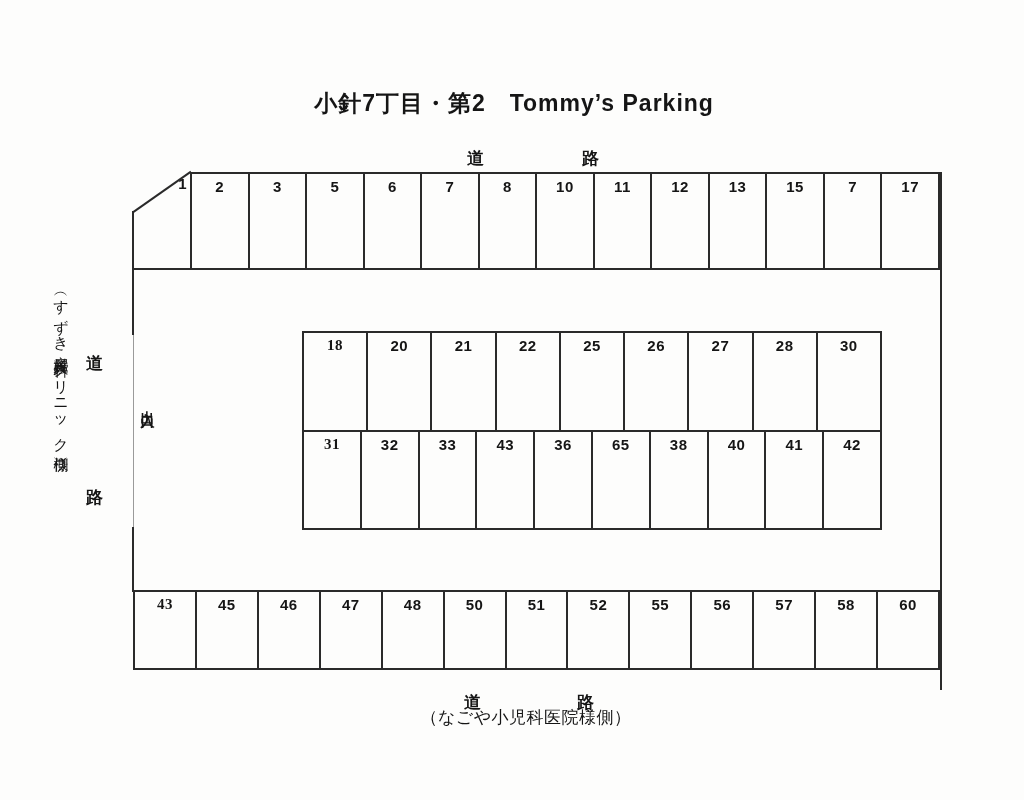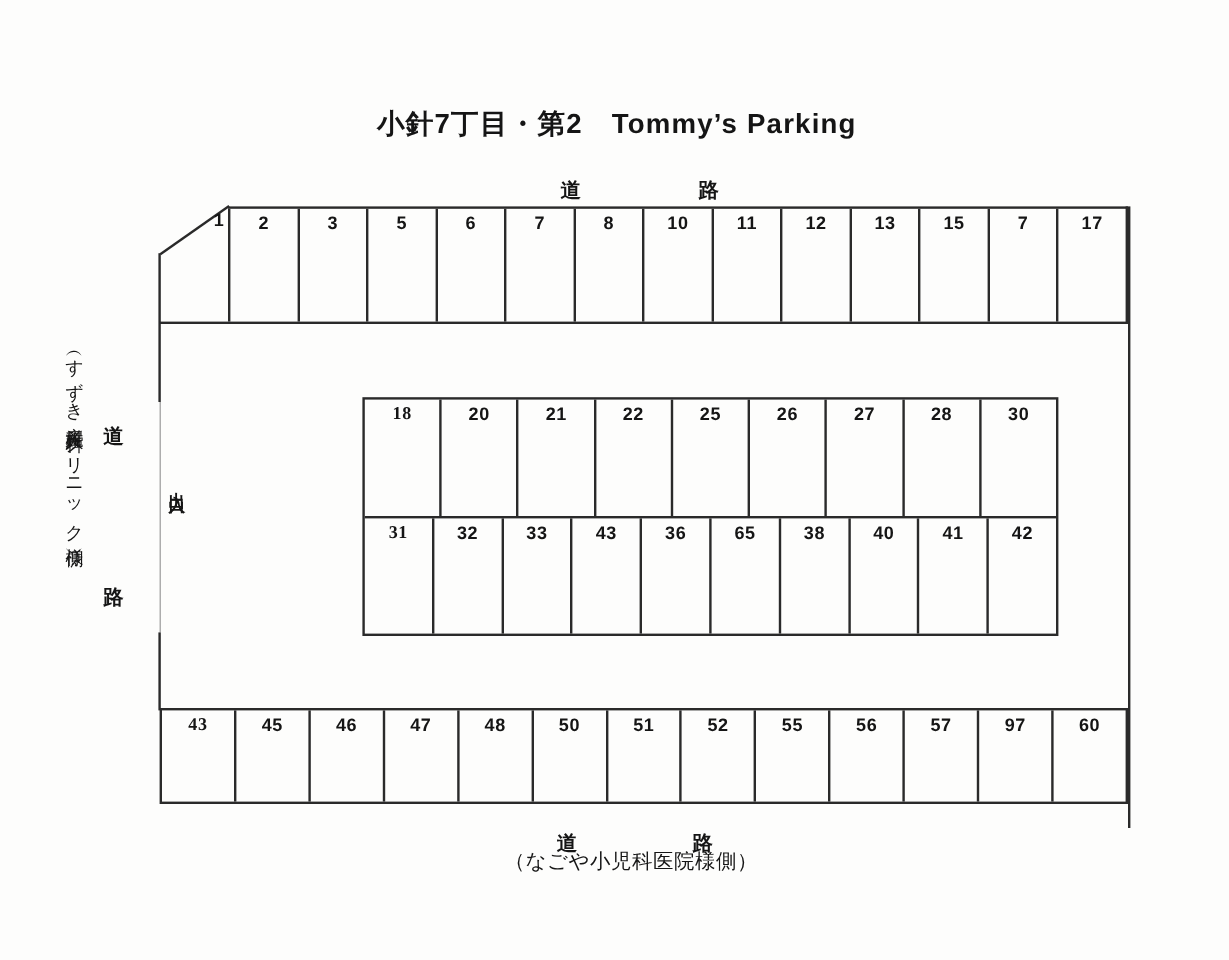--- a/index.html
+++ b/index.html
@@ -264,21 +264,21 @@
       <div class="cell">
         <span class="cell-num">55</span>
       </div>
       <div class="cell">
         <span class="cell-num">56</span>
       </div>
       <div class="cell">
         <span class="cell-num">57</span>
       </div>
       <div class="cell">
-        <span class="cell-num">97</span>
+        <span class="cell-num">58</span>
       </div>
       <div class="cell">
         <span class="cell-num">60</span>
       </div>
     </div>
 
   <div class="abs v-text left-note">（すずき産科婦人科クリニック様側）</div>
   <span class="abs road-char" style="left:86px;top:352px;">道</span>
   <span class="abs road-char" style="left:86px;top:486px;">路</span>
   <div class="abs v-text entrance">出入口</div>

